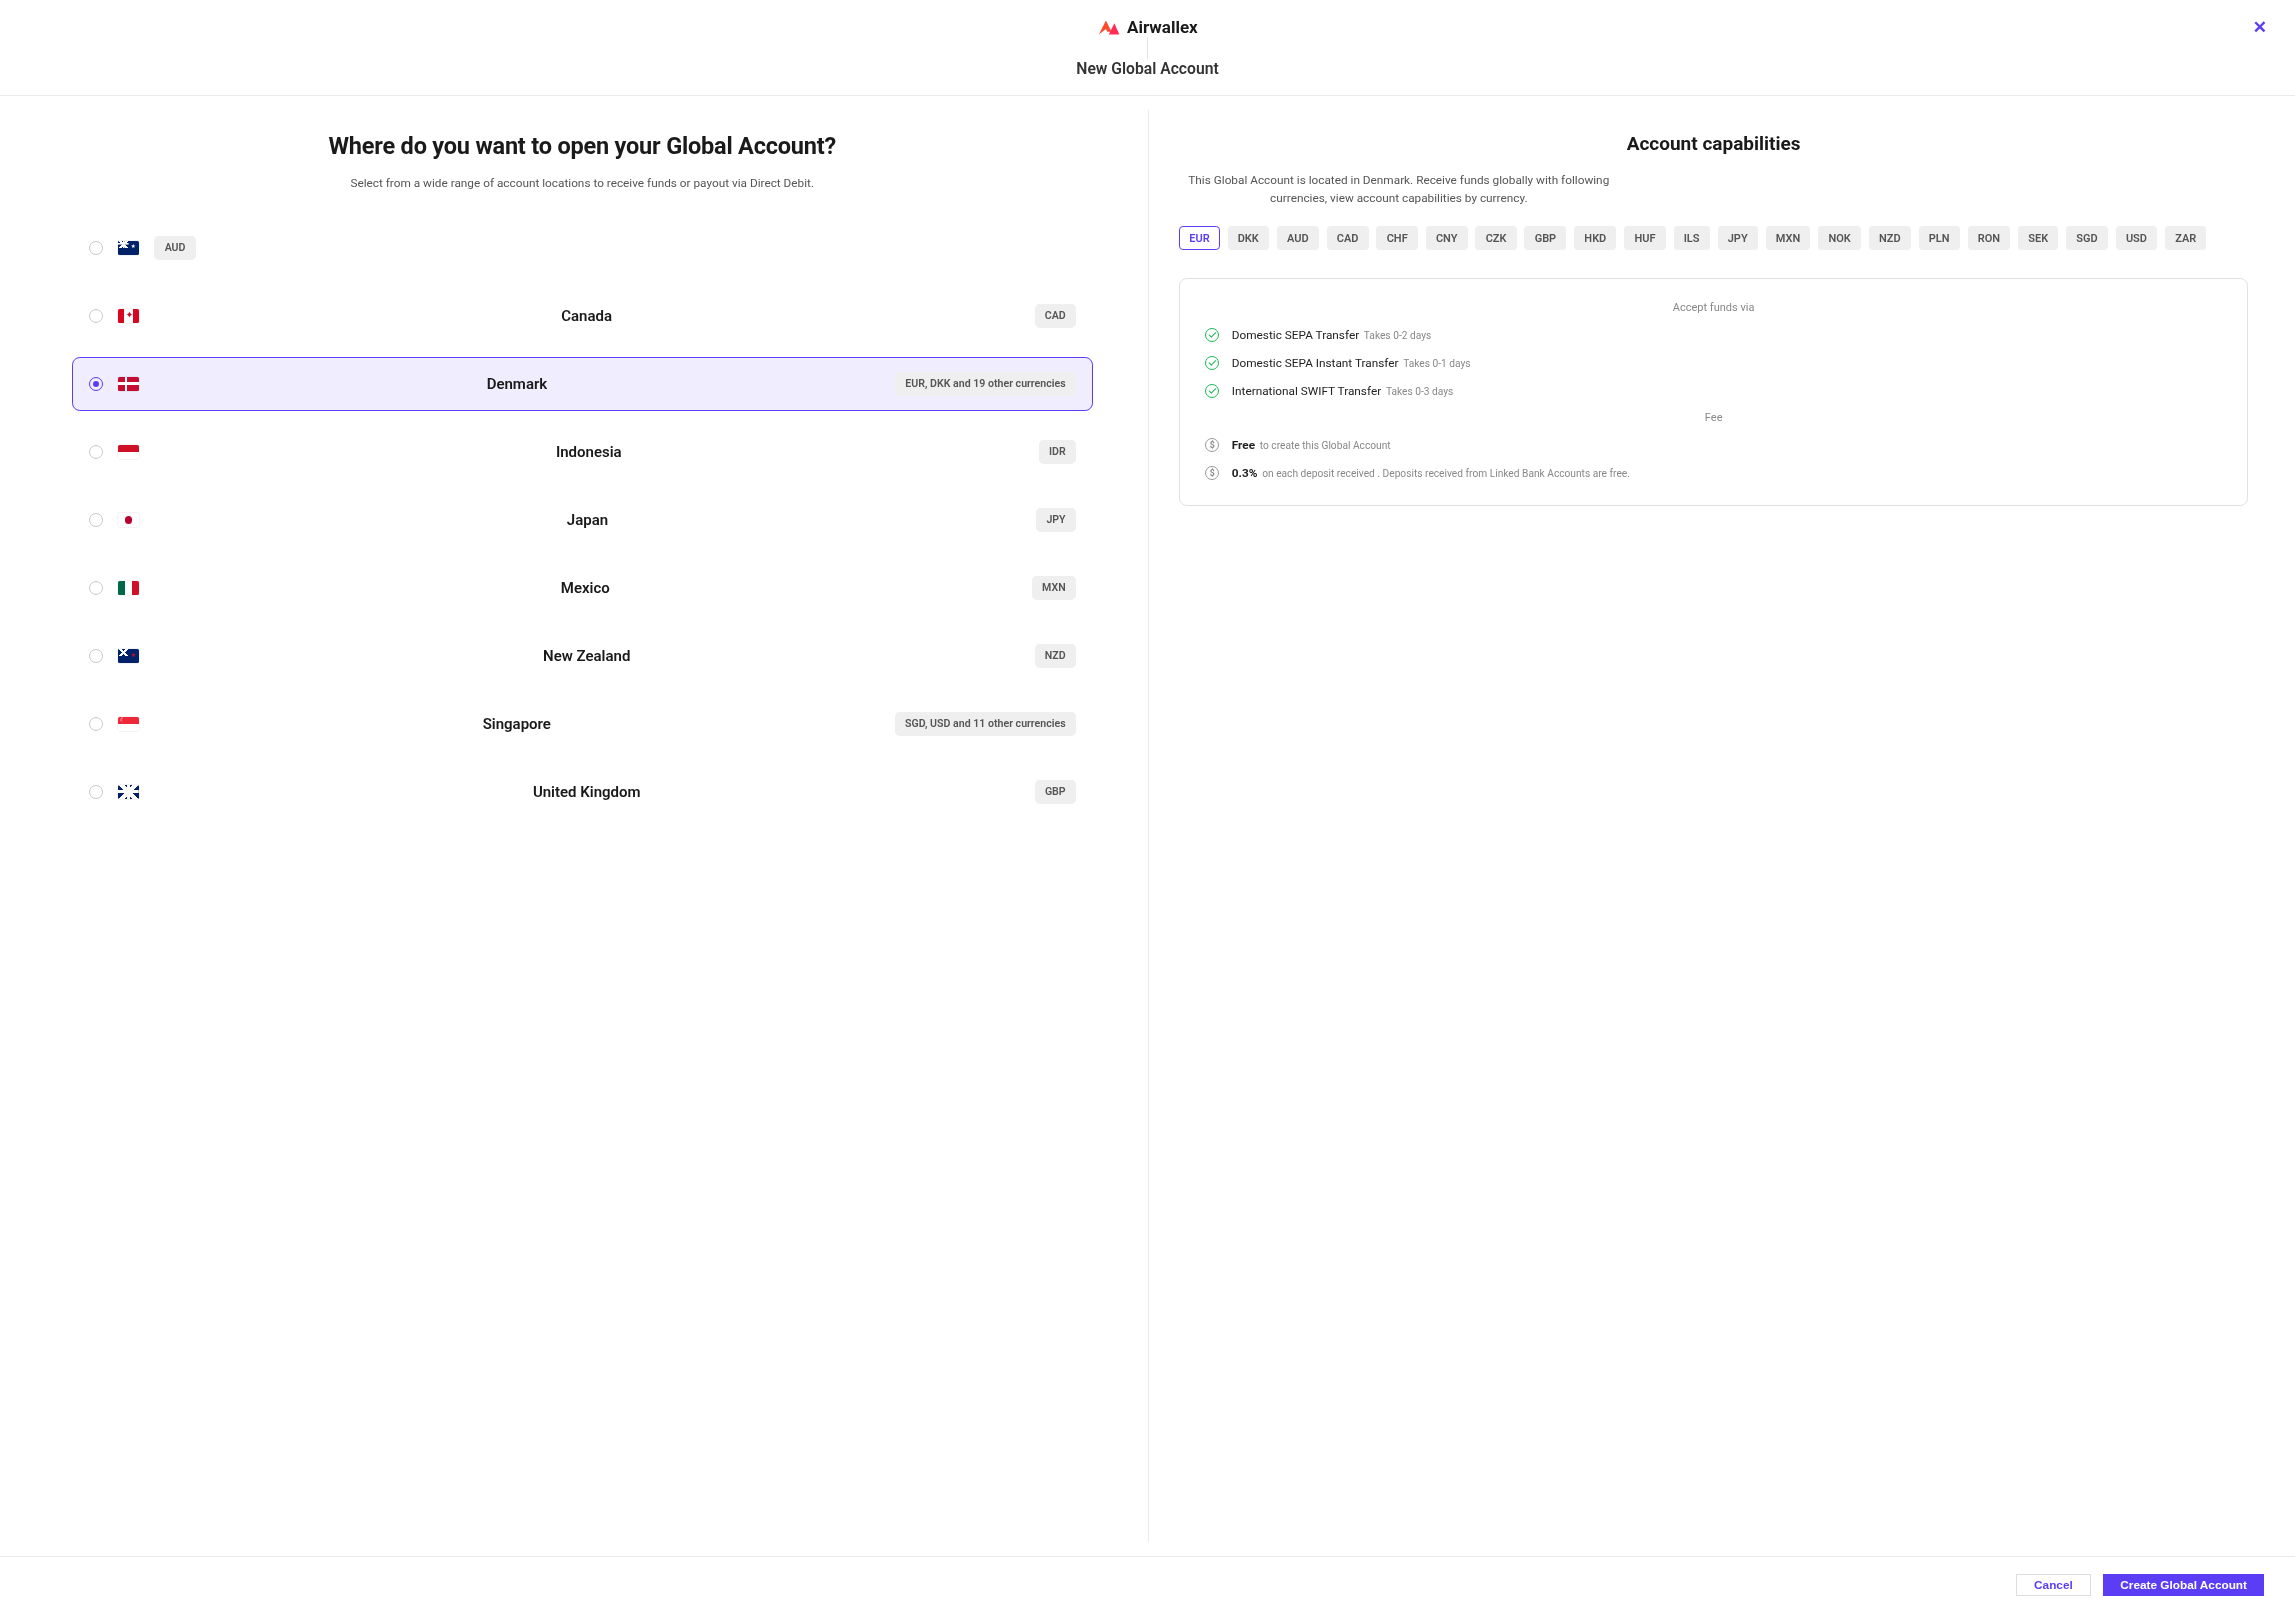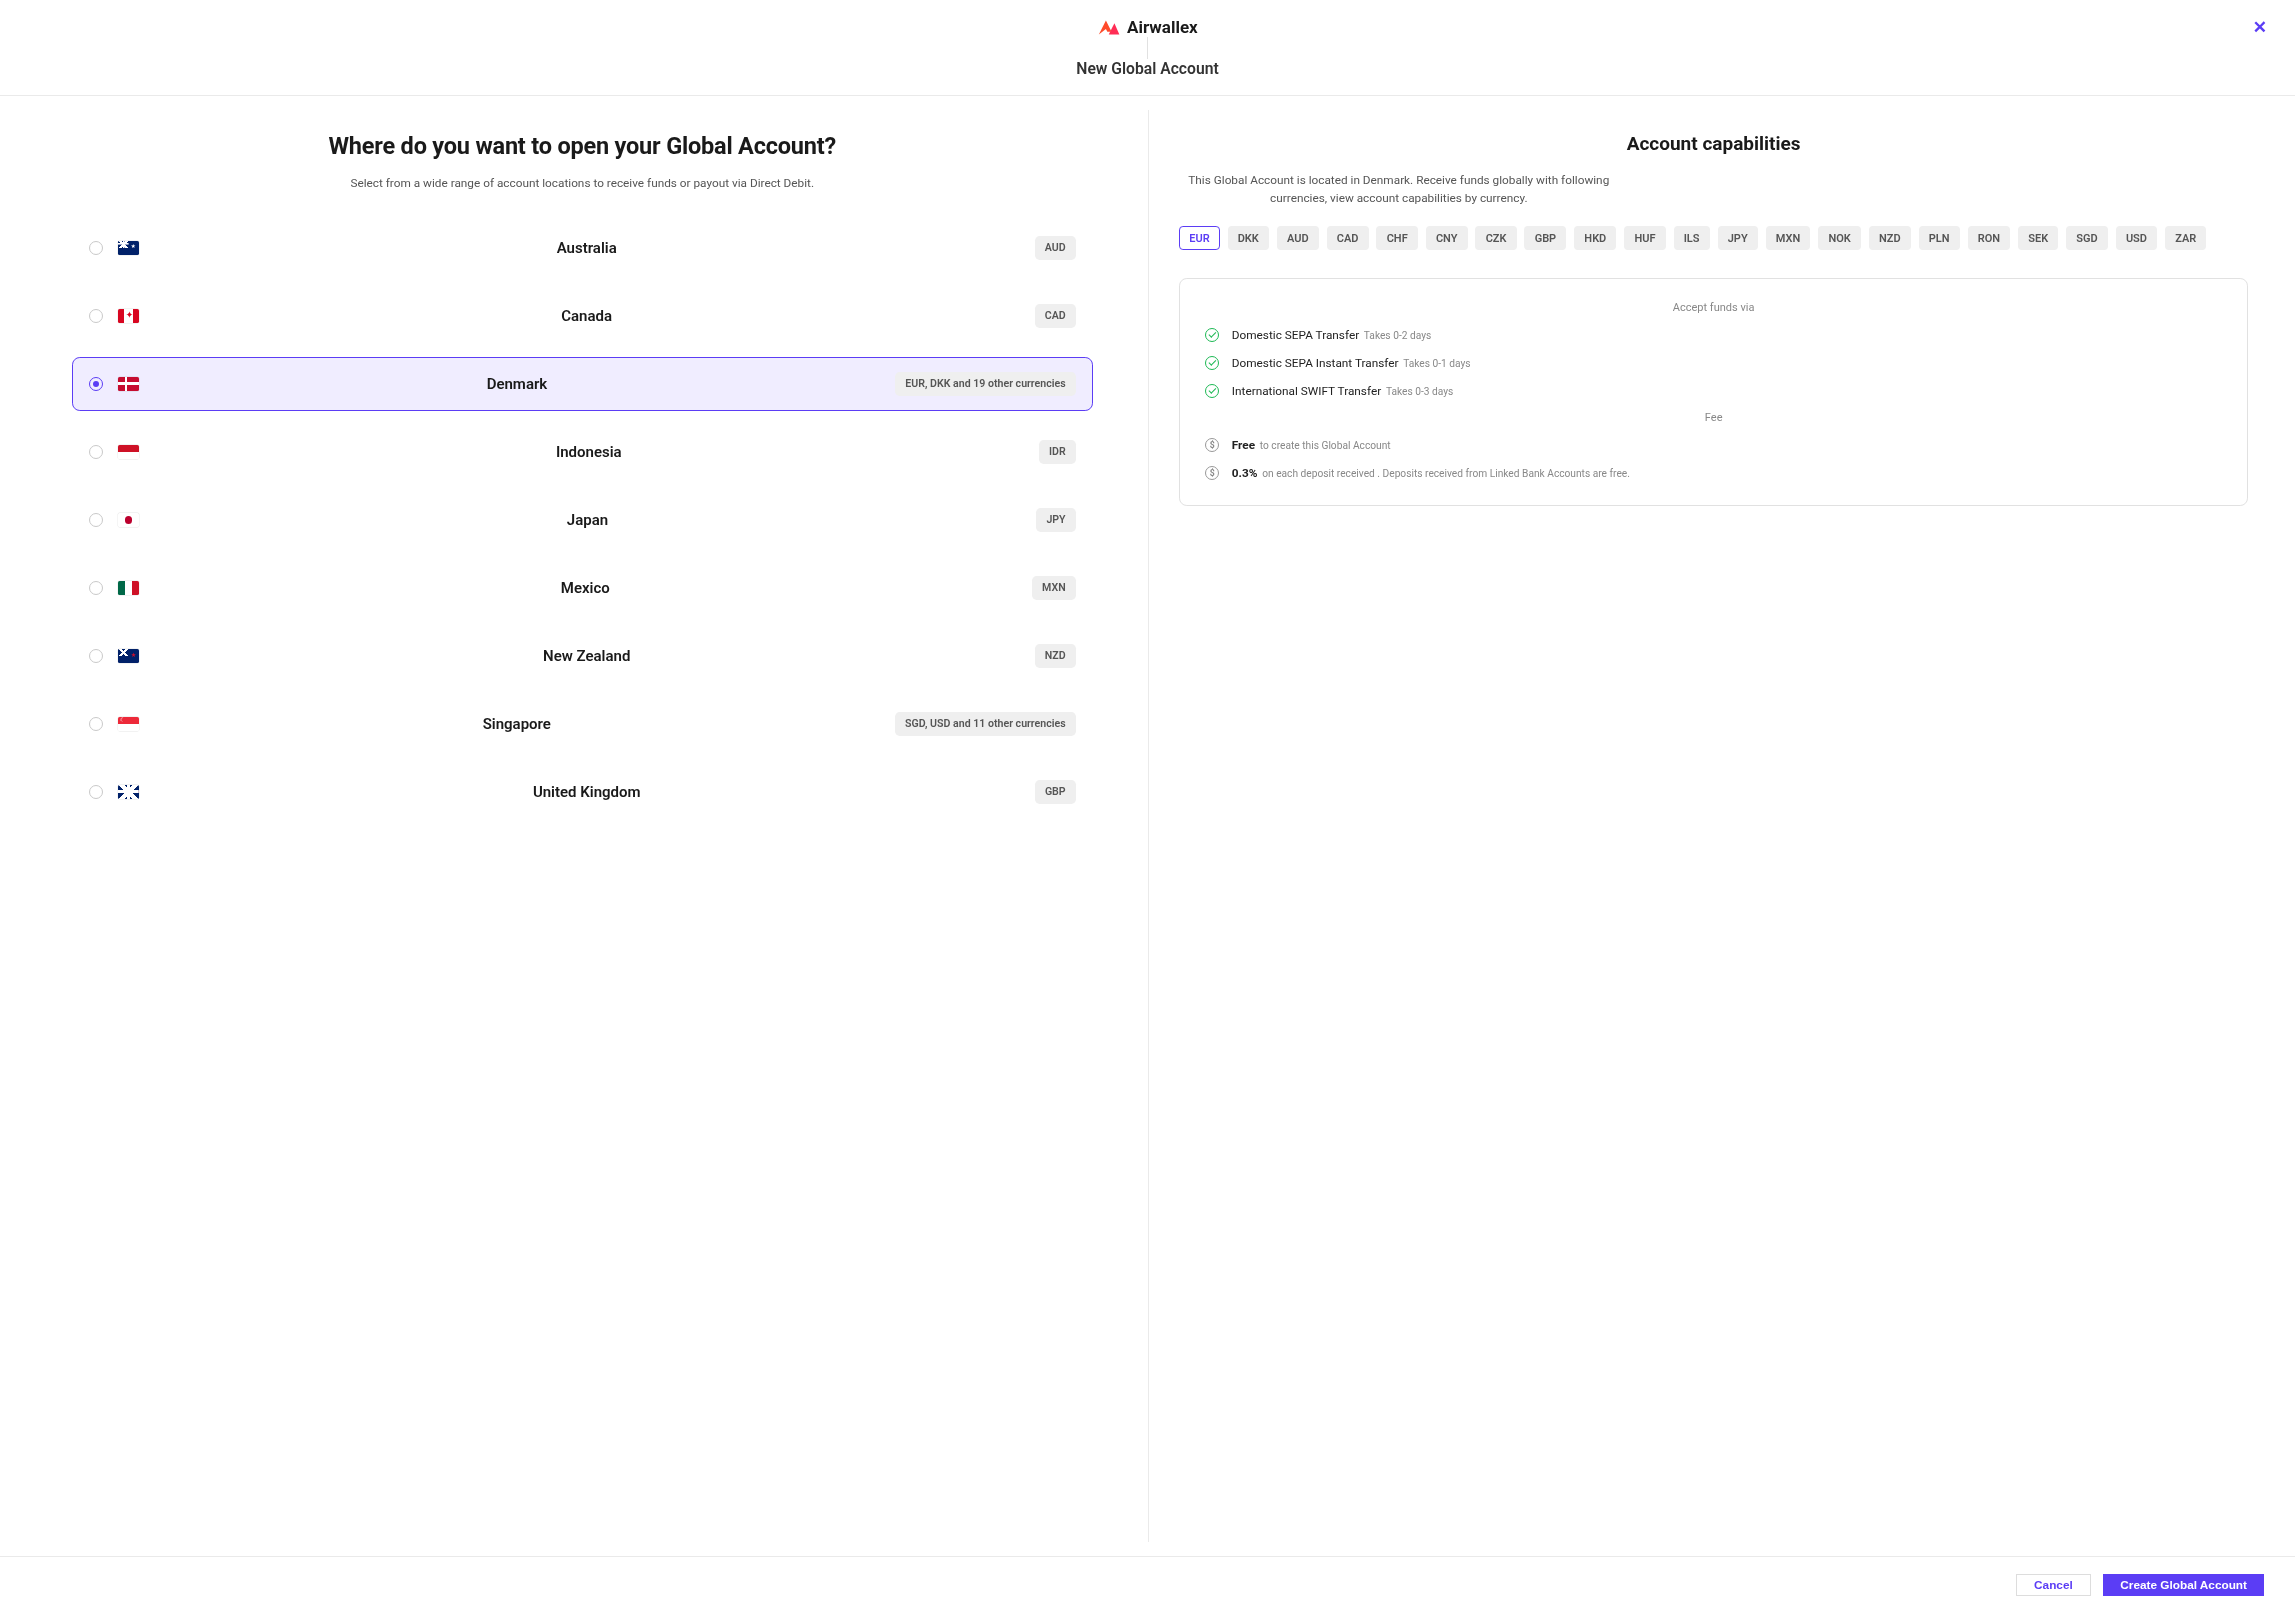--- a/index.html
+++ b/index.html
@@ -105,21 +105,20 @@
 </div>
 
 <div class="main">
   <div class="left-pane">
     <h1 class="page-title">Where do you want to open your Global Account?</h1>
     <p class="subtitle">Select from a wide range of account locations to receive funds or payout via Direct Debit.</p>
     <div class="country-list" id="country-list">
         <div class="country-item">
           <div class="radio"></div>
           <div class="flag flag-au"><span class="leaf"></span></div>
-          <div class="country-name">Australia</div>
           <div class="badge">AUD</div>
         </div>
         <div class="country-item">
           <div class="radio"></div>
           <div class="flag flag-ca"><span class="leaf"></span></div>
           <div class="country-name">Canada</div>
           <div class="badge">CAD</div>
         </div>
         <div class="country-item selected">
           <div class="radio">

